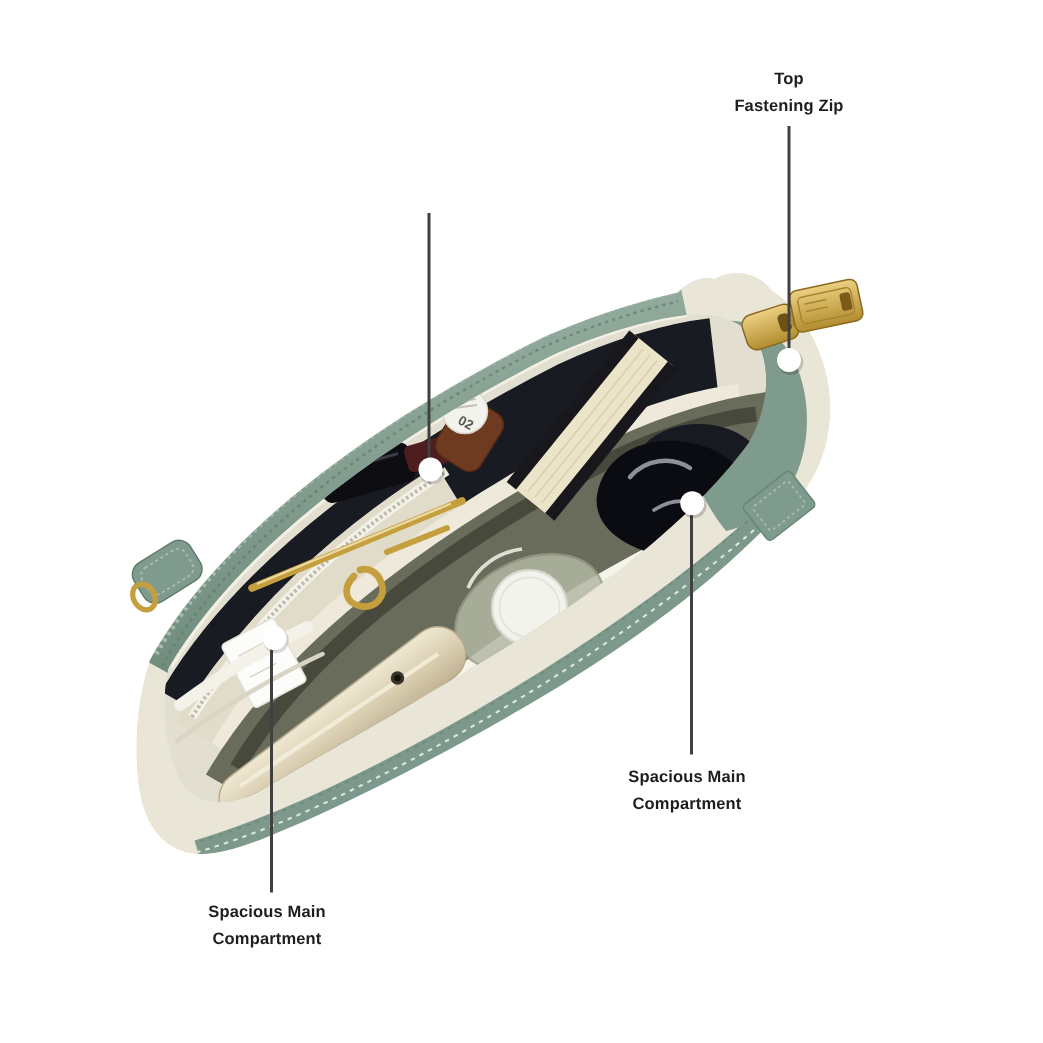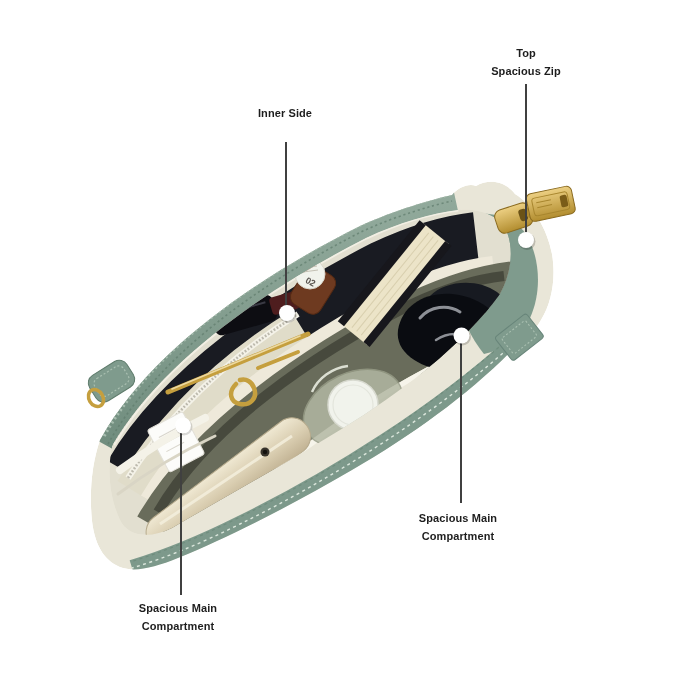--- a/index.html
+++ b/index.html
@@ -205,24 +205,23 @@
     <circle cx="287" cy="313" r="8" fill="#ffffff"></circle>
     <circle cx="462.5" cy="337" r="8.5" fill="rgba(0,0,0,0.18)"></circle>
     <circle cx="461.5" cy="335.5" r="8" fill="#ffffff"></circle>
     <circle cx="184" cy="427" r="8.5" fill="rgba(0,0,0,0.14)"></circle>
     <circle cx="183" cy="425.5" r="8" fill="#ffffff"></circle>
   </g>
 </svg>
 
 <div class="callout-label" id="lbl-top-zip">
   <div>Top</div>
-  <div>Spacious Zip</div>
+  <div>Fastening Zip</div>
 </div>
 <div class="callout-label" id="lbl-inner-pocket">
-  <div>Inner Side</div>
 </div>
 <div class="callout-label" id="lbl-main-right">
   <div>Spacious Main</div>
   <div>Compartment</div>
 </div>
 <div class="callout-label" id="lbl-main-bottom">
   <div>Spacious Main</div>
   <div>Compartment</div>
 </div>
 

